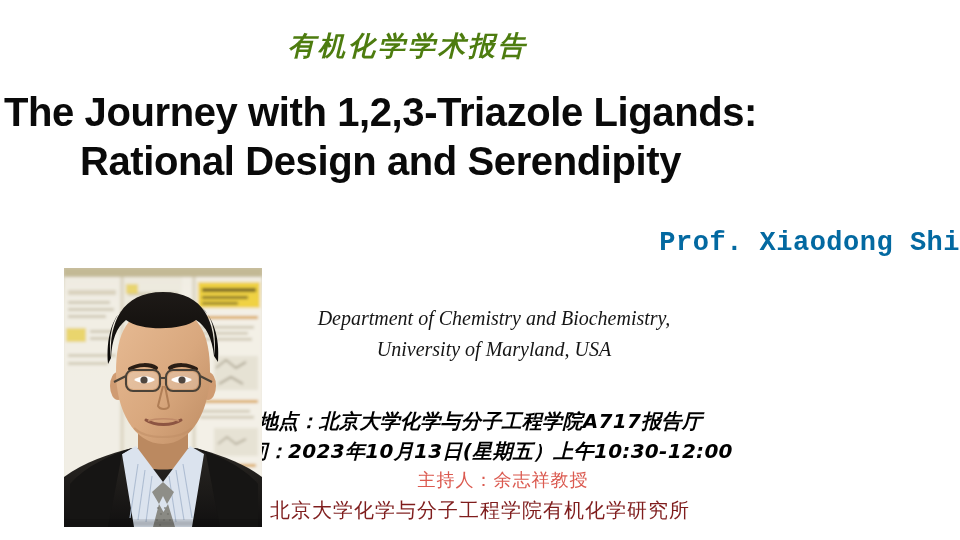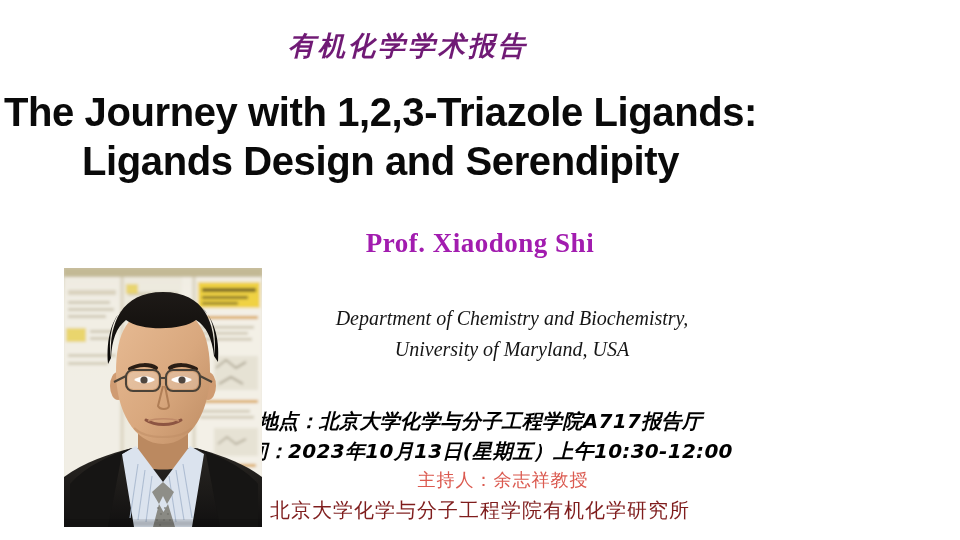--- a/index.html
+++ b/index.html
@@ -26,21 +26,21 @@
     position: absolute;
     top: 28px;
     left: 0;
     width: 816px;
     text-align: center;
     font-family: "DejaVu Sans", "Liberation Sans", sans-serif;
     font-size: 27px;
     font-weight: bold;
     font-style: italic;
     letter-spacing: 3px;
-    color: #701a75;
+    color: #4d7c0f;
     white-space: nowrap;
   }
 
   
   .title-block {
     position: absolute;
     top: 88px;
     left: 0;
     width: 761px;
     text-align: center;
@@ -54,34 +54,34 @@
     letter-spacing: -0.4px;
     white-space: nowrap;
   }
 
   
   .speaker-name {
     position: absolute;
     top: 228px;
     left: 0;
     width: 960px;
-    text-align: center;
-    font-family: Liberation Serif, serif;
+    text-align: right;
+    font-family: Liberation Mono, monospace;
     font-size: 27px;
     font-weight: bold;
-    color: #a21caf;
+    color: #0369a1;
     letter-spacing: 0.5px;
     white-space: nowrap;
   }
 
   
   .affiliation {
     position: absolute;
     top: 303px;
-    left: 252px;
+    left: 234px;
     width: 520px;
     text-align: center;
     font-family: "Liberation Serif", serif;
     font-style: italic;
     font-size: 20px;
     line-height: 31px;
     color: #151515;
   }
   .affiliation div { white-space: nowrap; }
 
@@ -147,21 +147,21 @@
 </style>
 </head>
 <body>
 
 <div class="poster">
 
   <div class="series-header">有机化学学术报告</div>
 
   <div class="title-block">
     <div class="title-line">The Journey with 1,2,3-Triazole Ligands:</div>
-    <div class="title-line">Ligands Design and Serendipity</div>
+    <div class="title-line">Rational Design and Serendipity</div>
   </div>
 
   <div class="speaker-name">Prof. Xiaodong Shi</div>
 
   <div class="affiliation">
     <div>Department of Chemistry and Biochemistry,</div>
     <div>University of Maryland, USA</div>
   </div>
 
   <div class="details">

